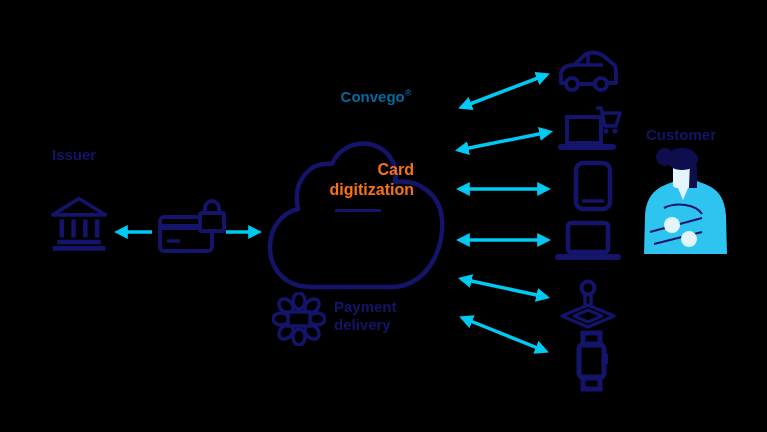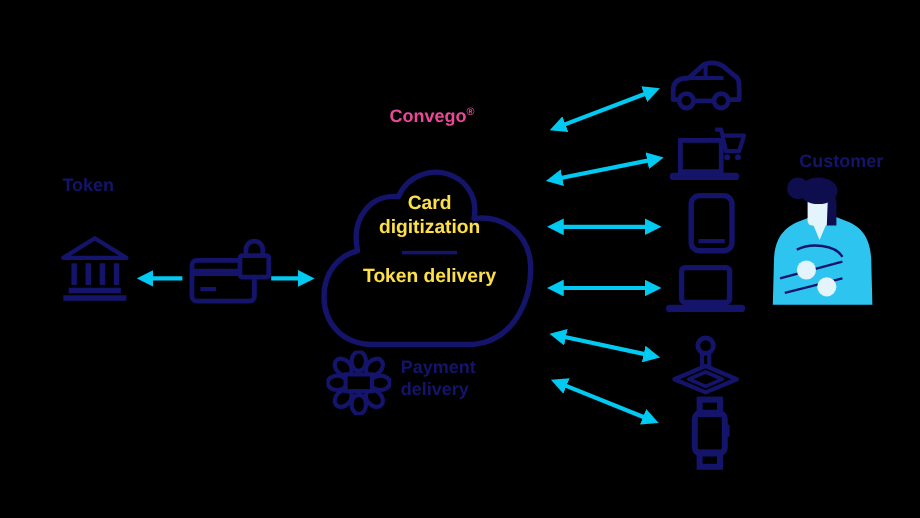--- a/index.html
+++ b/index.html
@@ -7,48 +7,48 @@
     position:relative;width:767px;height:432px;background:#000000;
     font-family:"Liberation Sans",sans-serif;overflow:hidden;
   }
   .abs{position:absolute;}
   .navy-label{color:#14146B;font-weight:700;font-size:15px;line-height:1.2;}
   
   #issuer-label{left:52px;top:146px;}
   #bank-icon{left:50px;top:194px;}
   #card-lock-icon{left:157px;top:198px;}
   
-  #broker-title{left:285px;top:88px;width:150px;text-align:center;color:#ec4899;font-weight:700;font-size:15px;line-height:1.25;}
+  #broker-title{left:301px;top:88px;width:150px;text-align:center;color:#0369a1;font-weight:700;font-size:15px;line-height:1.25;}
   #broker-title sup{font-size:9px;}
   
   #cloud-shape{left:263px;top:136px;}
-  #cloud-text{left:302px;top:160px;width:112px;text-align:center;color:#fde047;font-weight:700;font-size:16px;line-height:1.25;}
+  #cloud-text{left:302px;top:160px;width:112px;text-align:right;color:#f97316;font-weight:700;font-size:16px;line-height:1.25;}
   #cloud-divider{width:46px;height:3px;background:#14146B;margin:9px auto 9px auto;}
   
   #payment-networks-icon{left:272px;top:292px;}
   #payment-networks-label{left:334px;top:298px;width:84px;}
   
   #car-icon{left:556px;top:46px;}
   #ecommerce-icon{left:558px;top:104px;}
   #smartphone-icon{left:572px;top:160px;}
   #laptop-icon{left:554px;top:219px;}
   #joystick-icon{left:556px;top:279px;}
   #smartwatch-icon{left:571px;top:330px;}
   
-  #customer-label{left:646px;top:126px;margin-left:20px;}
+  #customer-label{left:646px;top:126px;}
   #customer-person{left:636px;top:146px;}
   
   #arrows{left:0;top:0;pointer-events:none;}
 </style>
 </head>
 <body>
 
 <div id="canvas">
 
-  <div id="issuer-label" class="abs navy-label">Token</div>
+  <div id="issuer-label" class="abs navy-label">Issuer</div>
 
   <svg id="bank-icon" class="abs" width="58" height="58" viewBox="0 0 64 62" fill="none" stroke="#14146B">
     <path d="M3 22 L32 4 L61 22 Z" stroke-width="4" stroke-linejoin="round"></path>
     <line x1="13" y1="27" x2="13" y2="47" stroke-width="5"></line>
     <line x1="26" y1="27" x2="26" y2="47" stroke-width="5"></line>
     <line x1="39" y1="27" x2="39" y2="47" stroke-width="5"></line>
     <line x1="52" y1="27" x2="52" y2="47" stroke-width="5"></line>
     <line x1="8" y1="52" x2="56" y2="52" stroke-width="5"></line>
     <line x1="3" y1="59" x2="61" y2="59" stroke-width="5"></line>
   </svg>
@@ -65,21 +65,20 @@
     <span>Convego</span><sup>®</sup><br>
   </div>
 
   <svg id="cloud-shape" class="abs" width="187" height="158" viewBox="0 0 187 158" fill="none" stroke="#14146B">
     <path d="M132 151 L48 151 C22 151 7 133 7 111 C7 91 19 77 35 73 C29 45 47 25 69 28 C77 9 99 3 115 11 C128 17 135 31 132 46 C157 43 177 59 179 83 C181 111 167 147 132 151 Z" stroke-width="4.5" stroke-linejoin="round"></path>
   </svg>
 
   <div id="cloud-text" class="abs">
     <div>Card digitization</div>
     <div id="cloud-divider"></div>
-    <div>Token delivery</div>
   </div>
 
   <svg id="payment-networks-icon" class="abs" width="54" height="54" viewBox="0 0 54 54" fill="#000000" stroke="#14146B">
     <g stroke-width="3.5">
       <ellipse cx="27" cy="9" rx="6" ry="8"></ellipse>
       <ellipse cx="27" cy="45" rx="6" ry="8"></ellipse>
       <ellipse cx="9" cy="27" rx="8" ry="6"></ellipse>
       <ellipse cx="45" cy="27" rx="8" ry="6"></ellipse>
       <ellipse cx="14" cy="14" rx="6" ry="8" transform="rotate(-45 14 14)"></ellipse>
       <ellipse cx="40" cy="14" rx="6" ry="8" transform="rotate(45 40 14)"></ellipse>

